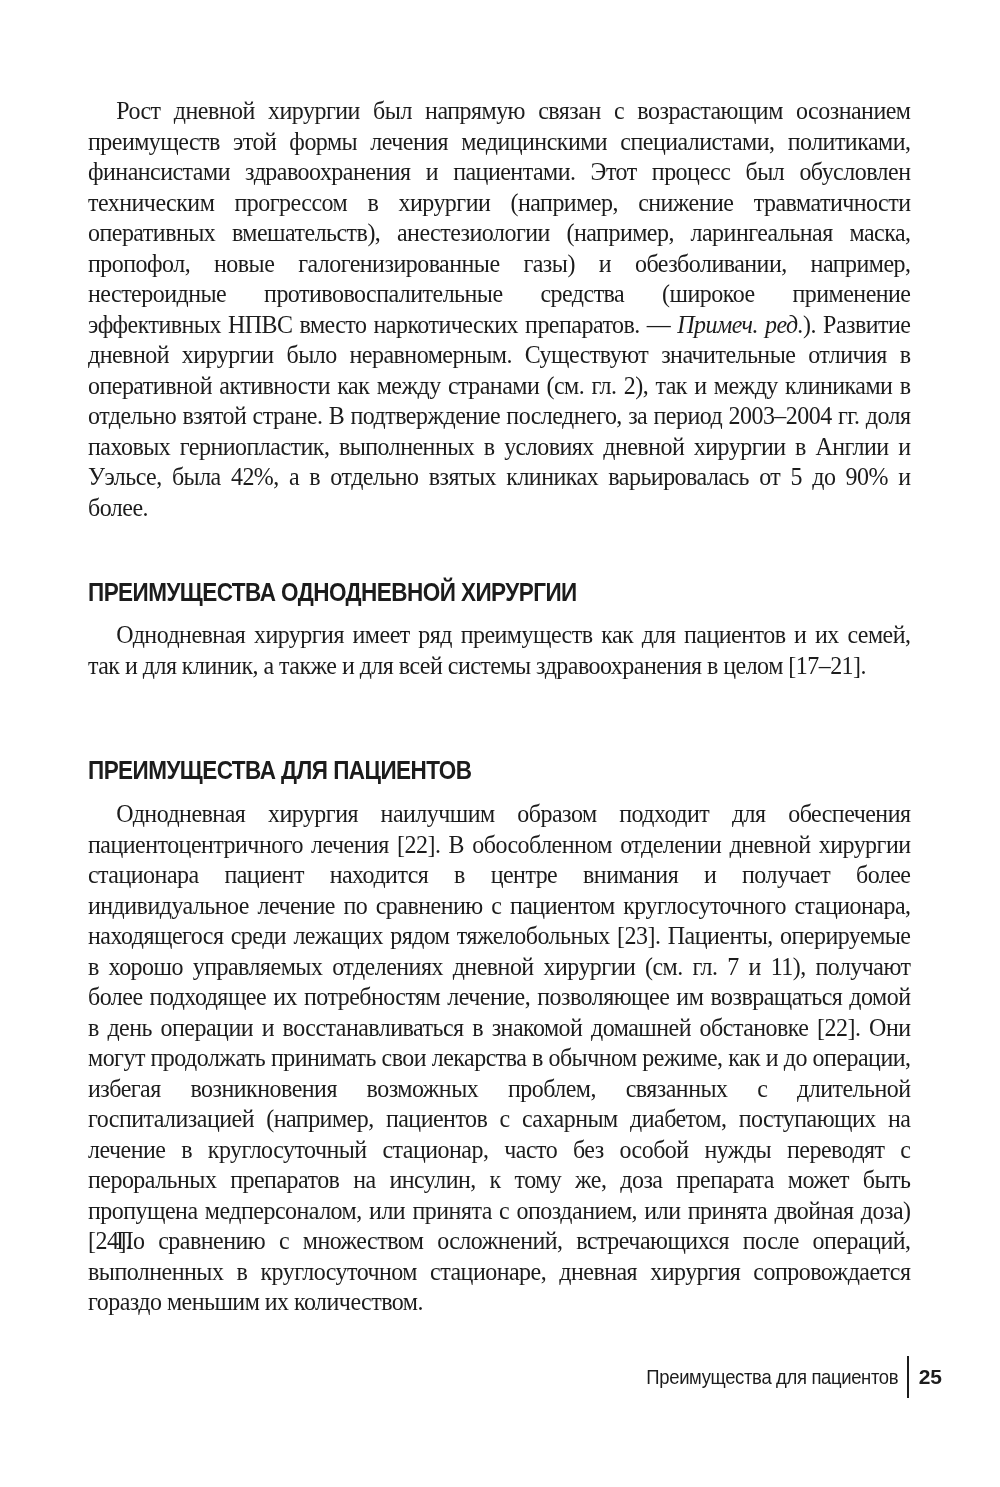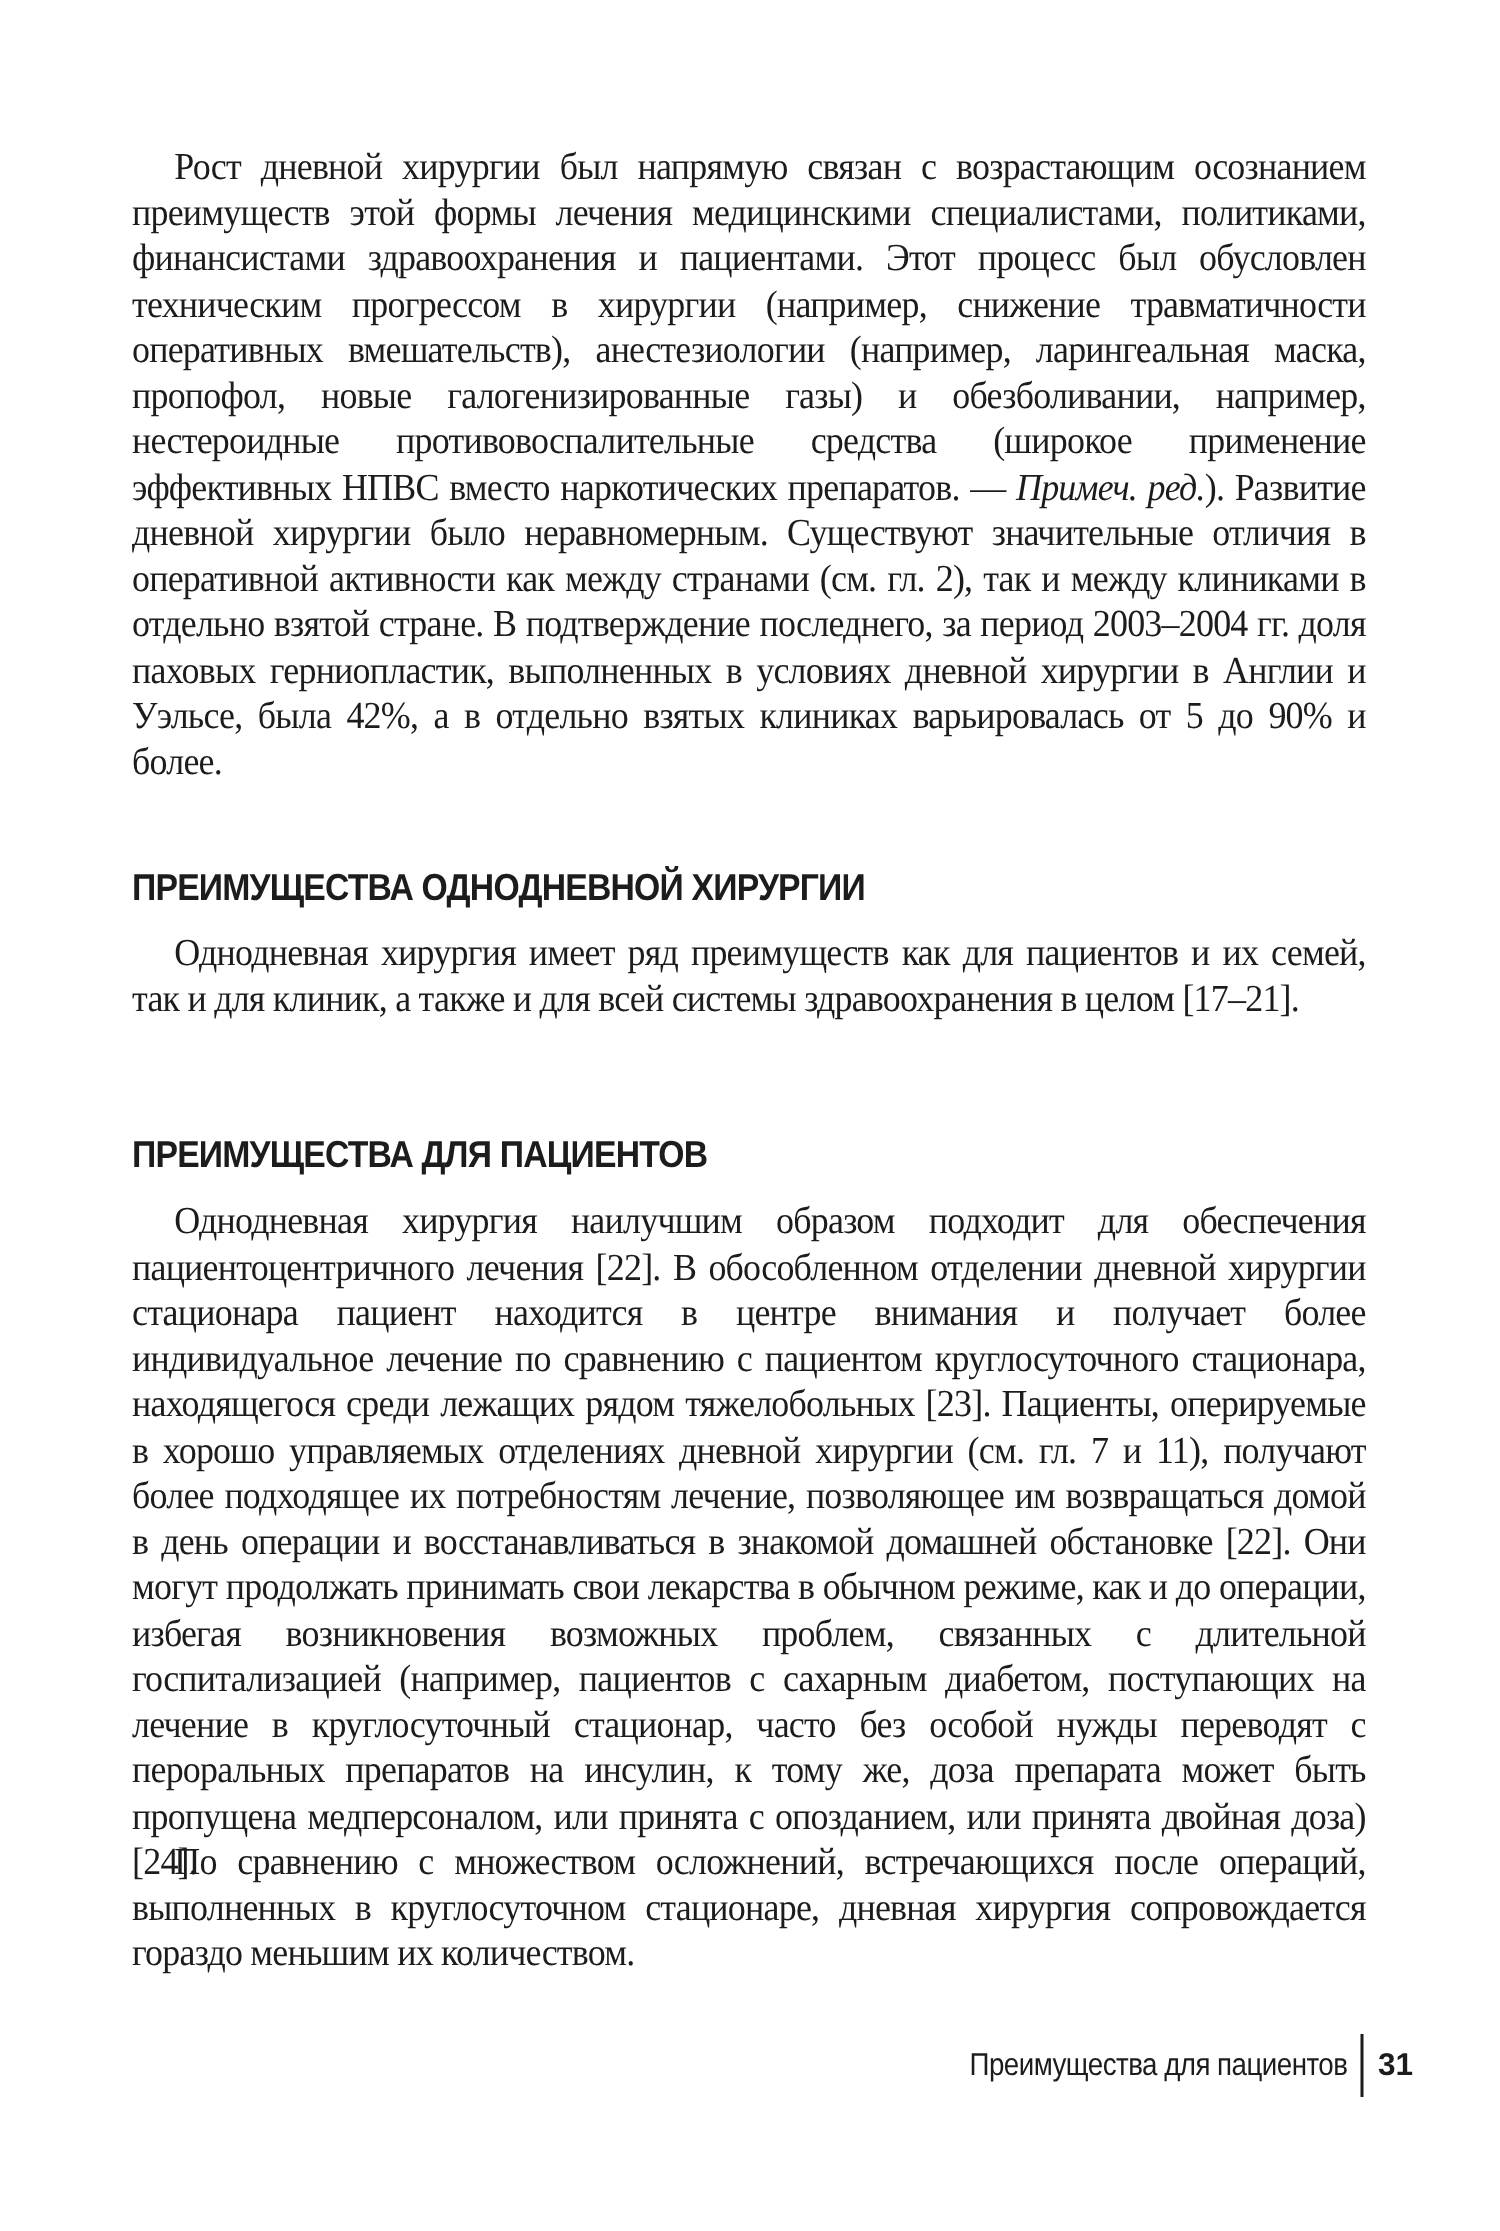--- a/index.html
+++ b/index.html
@@ -56,14 +56,14 @@
   <h2 id="h2" class="heading">ПРЕИМУЩЕСТВА ДЛЯ ПАЦИЕНТОВ</h2>
 
   <p id="p3" class="para">Однодневная хирургия наилучшим образом подходит для обеспечения пациентоцентричного лечения [22]. В обособленном отделении дневной хирургии стационара пациент находится в центре внимания и получает более индивидуальное лечение по сравнению с пациентом круглосуточного стационара, находящегося среди лежащих рядом тяжелобольных [23]. Пациенты, оперируемые в хорошо управляемых отделениях дневной хирургии (см. гл. 7 и 11), получают более подходящее их потребностям лечение, позволяющее им возвращаться домой в день операции и восстанавливаться в знакомой домашней обстановке [22]. Они могут продолжать принимать свои лекарства в обычном режиме, как и до операции, избегая возникновения возможных проблем, связанных с длительной госпитализацией (например, пациентов с сахарным диабетом, поступающих на лечение в круглосуточный стационар, часто без особой нужды переводят с пероральных препаратов на инсулин, к тому же, доза препарата может быть пропущена медперсоналом, или принята с опозданием, или принята двойная доза) [24].</p>
 
   <p id="p4" class="para">По сравнению с множеством осложнений, встречающихся после операций, выполненных в круглосуточном стационаре, дневная хирургия сопровождается гораздо меньшим их количеством.</p>
 </div>
 
 <div class="footer">
   <span class="footer-title">Преимущества для пациентов</span>
   <span class="footer-sep"></span>
-  <span class="footer-num">31</span>
+  <span class="footer-num">25</span>
 </div>
 
 </body></html>

